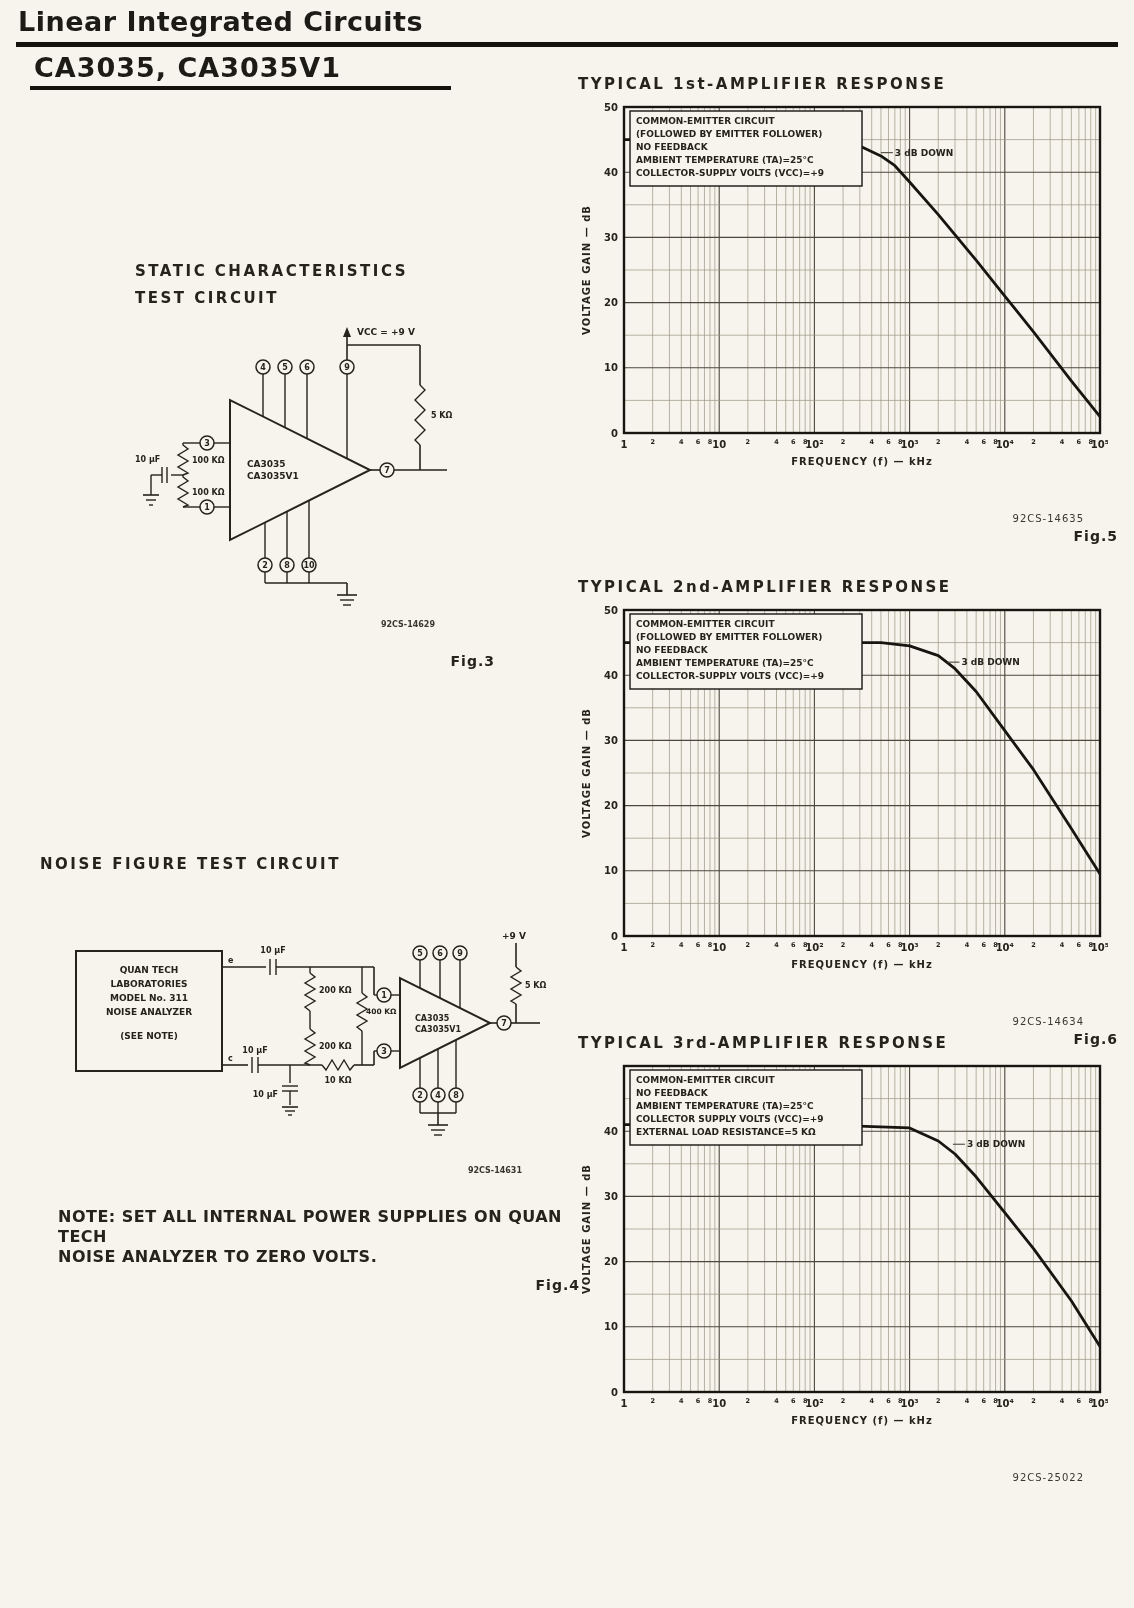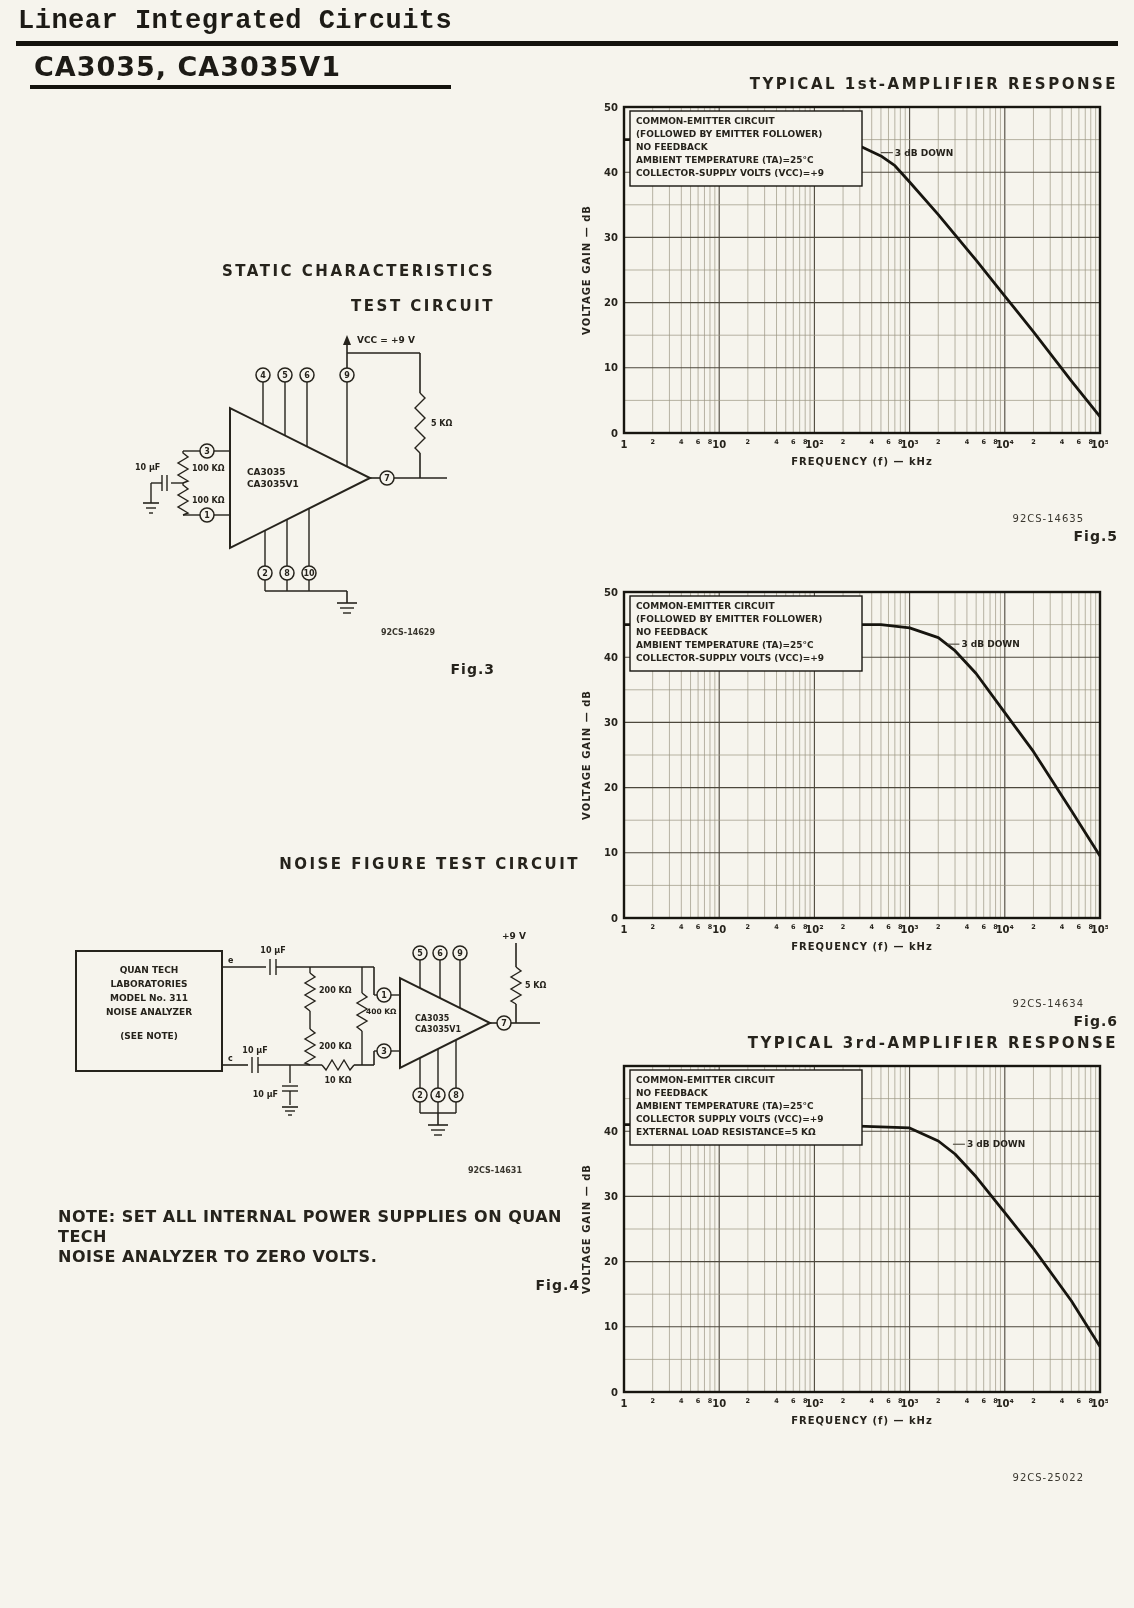--- a/index.html
+++ b/index.html
@@ -1,25 +1,25 @@
 <!DOCTYPE html>
 <html><head>
 <meta charset="utf-8">
 <style>
   html,body{margin:0;padding:0;background:#d8d6d0;}
   .page{position:relative;width:1134px;height:1608px;margin:0 auto;background:#f6f4ed;
         font-family:"DejaVu Sans",sans-serif;color:#1d1b16;overflow:hidden;}
   
   .hdr{position:absolute;left:16px;top:6px;width:1102px;}
   .hdr-title{font-size:27px;font-weight:bold;letter-spacing:.5px;margin:0;
-             border-bottom:5px solid #14120d;padding:0 0 5px 2px;font-family:Liberation Mono, monospace;}
+             border-bottom:5px solid #14120d;padding:0 0 5px 2px;}
   .hdr-part{display:inline-block;font-size:27px;font-weight:bold;letter-spacing:1px;
             margin:5px 0 0 14px;border-bottom:4px solid #14120d;padding:0 110px 3px 4px;}
   
-  .fig-title{font-weight:bold;font-size:15px;letter-spacing:2.5px;text-align:right;color:#26231c;}
+  .fig-title{font-weight:bold;font-size:15px;letter-spacing:2.5px;text-align:left;color:#26231c;}
   .fig-caption{font-weight:bold;font-size:14px;letter-spacing:1px;text-align:right;margin-top:4px;color:#26231c;}
   .code{font-size:10px;font-weight:normal;letter-spacing:1px;text-align:right;padding-right:34px;color:#3a372f;}
   .note{font-weight:bold;font-size:16px;letter-spacing:.5px;line-height:1.25;margin:14px 0 10px 18px;color:#26231c;}
   
   .fig-left{position:absolute;}
   .fig-right{position:absolute;left:578px;width:540px;}
   .chart-host{margin-top:4px;}
   
   .wire{stroke:#26231c;stroke-width:1.6;fill:none;}
   .wire2{stroke:#26231c;stroke-width:1.4;fill:none;}
@@ -47,21 +47,21 @@
 
 <div class="page">
 
   <header class="hdr">
     <h1 class="hdr-title">Linear Integrated Circuits</h1>
     <h2 class="hdr-part">CA3035, CA3035V1</h2>
   </header>
 
   <section class="fig-left" style="left:135px;top:262px;width:360px;">
     <div class="fig-title">STATIC CHARACTERISTICS</div>
-    <div class="fig-title" style="margin-top:17px;">TEST CIRCUIT</div>
+    <div class="fig-title" style="margin-top:9px;">TEST CIRCUIT</div>
     <svg viewBox="0 0 360 330" width="360" height="330" style="margin-top:8px;">
 
       <polygon points="212,12 208,22 216,22" fill="#26231c"></polygon>
       <line class="wire" x1="212" y1="20" x2="212" y2="45"></line>
       <text class="lbl" x="222" y="20">VCC = +9 V</text>
       <line class="wire" x1="212" y1="30" x2="285" y2="30"></line>
       <line class="wire" x1="285" y1="30" x2="285" y2="70"></line>
       <polyline class="wire2" points="285,70 290,75 280,85 290,95 280,105 290,115 280,125 285,130"></polyline>
       <text class="lbl8" x="296" y="103">5 KΩ</text>
       <line class="wire" x1="285" y1="130" x2="285" y2="155"></line>
@@ -349,20 +349,21 @@
           <line x1="302.8533334093572" y1="55.639999999999986" x2="314.8533334093572" y2="55.639999999999986" class="grid-major"></line>
           <text x="316.8533334093572" y="58.639999999999986" class="anno">3 dB DOWN</text>
           <text x="284" y="368" class="axis-label" text-anchor="middle">FREQUENCY (f) — kHz</text>
           <text x="12" y="173" class="axis-label" text-anchor="middle" transform="rotate(-90 12 173)">VOLTAGE GAIN — dB</text>
         </svg></div>
     <div class="code">92CS-14635</div>
     <figcaption class="fig-caption">Fig.5</figcaption>
   </figure>
 
   <figure class="fig-right" style="top:578px;margin:0;">
+    <div class="fig-title">TYPICAL 2nd-AMPLIFIER RESPONSE</div>
     <div class="chart-host" id="chart-fig6"><svg viewBox="0 0 530 412" width="530" height="412">
           <line x1="74.65805558721101" y1="10" x2="74.65805558721101" y2="336" class="grid-minor"></line>
           <line x1="91.42194344931187" y1="10" x2="91.42194344931187" y2="336" class="grid-minor"></line>
           <line x1="103.31611117442202" y1="10" x2="103.31611117442202" y2="336" class="grid-minor"></line>
           <line x1="112.54194441278901" y1="10" x2="112.54194441278901" y2="336" class="grid-minor"></line>
           <line x1="120.07999903652288" y1="10" x2="120.07999903652288" y2="336" class="grid-minor"></line>
           <line x1="126.45333340935726" y1="10" x2="126.45333340935726" y2="336" class="grid-minor"></line>
           <line x1="131.97416676163303" y1="10" x2="131.97416676163303" y2="336" class="grid-minor"></line>
           <line x1="136.84388689862374" y1="10" x2="136.84388689862374" y2="336" class="grid-minor"></line>
           <line x1="169.85805558721103" y1="10" x2="169.85805558721103" y2="336" class="grid-minor"></line>

